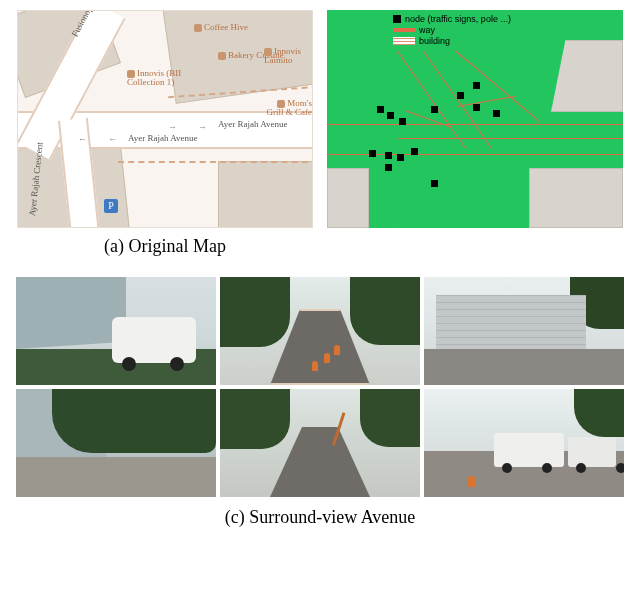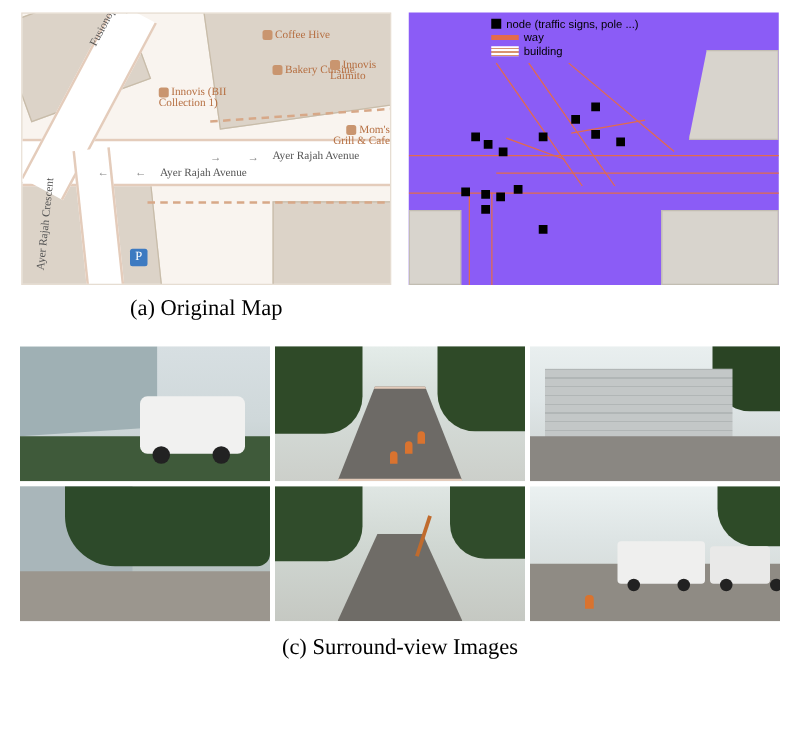--- a/index.html
+++ b/index.html
@@ -91,21 +91,21 @@
     font-size: 10px;
     text-align: center;
     line-height: 14px;
     border-radius: 2px;
   }
 
   
   .rast-box {
     width: 296px;
     height: 218px;
-    background: #8b5cf6;
+    background: #22c55e;
     position: relative;
     overflow: hidden;
     box-sizing: border-box;
   }
   .rast-way {
     position: absolute;
     background: #e36b4b;
     height: 1px;
   }
   .rast-way-v {
@@ -223,21 +223,21 @@
 
         <div class="road" style="left:-5px; top:100px; width:320px; height:34px;"></div>
 
         <div class="road-diag" style="left:74px; top:-10px; width:34px; height:160px; transform: rotate(28deg);"></div>
 
         <div class="road-diag" style="left:40px; top:110px; width:26px; height:130px; transform: rotate(-6deg);"></div>
 
         <div style="position:absolute; left:100px; top:150px; width:200px; height:0; border-top:2px dashed #d7a888;"></div>
         <div style="position:absolute; left:150px; top:80px; width:150px; height:0; border-top:2px dashed #d7a888; transform: rotate(-4deg);"></div>
 
-        <div class="poi" style="left:176px; top:12px;margin-left:16px;"><span class="poi-dot"></span><span>Coffee Hive</span></div>
+        <div class="poi" style="left:176px; top:12px;"><span class="poi-dot"></span><span>Coffee Hive</span></div>
         <div class="poi" style="left:200px; top:40px;"><span class="poi-dot"></span><span>Bakery Cuisine</span></div>
         <div class="poi" style="left:246px; top:36px;"><span class="poi-dot"></span><span>Innovis Laimito</span></div>
         <div class="poi" style="left:109px; top:58px; width:80px;"><span class="poi-dot"></span><span>Innovis (BII Collection 1)</span></div>
         <div class="poi" style="left:244px; top:88px;text-align:right;"><span class="poi-dot"></span><span>Mom's Grill &amp; Cafe</span></div>
 
         <div class="street-label" style="left:110px; top:122px;">Ayer Rajah Avenue</div>
         <div class="street-label" style="left:200px; top:108px;">Ayer Rajah Avenue</div>
         <div class="street-label" style="left:56px; top:20px; transform: rotate(-62deg); transform-origin:left;">Fusionopolis Way</div>
         <div class="street-label" style="left:14px; top:200px; transform: rotate(-84deg); transform-origin:left;">Ayer Rajah Crescent</div>
 
@@ -350,16 +350,16 @@
       <div class="cam cam6">
         <div class="sky"></div>
         <div class="obj tree6"></div>
         <div class="obj lot"></div>
         <div class="obj truck1"></div>
         <div class="obj truck2"></div>
         <div class="obj cone6"></div>
       </div>
 
     </div>
-    <div class="bottom-caption">(c) Surround-view Images</div>
+    <div class="bottom-caption">(c) Surround-view Avenue</div>
   </div>
 
 </div>
 
 </body></html>

